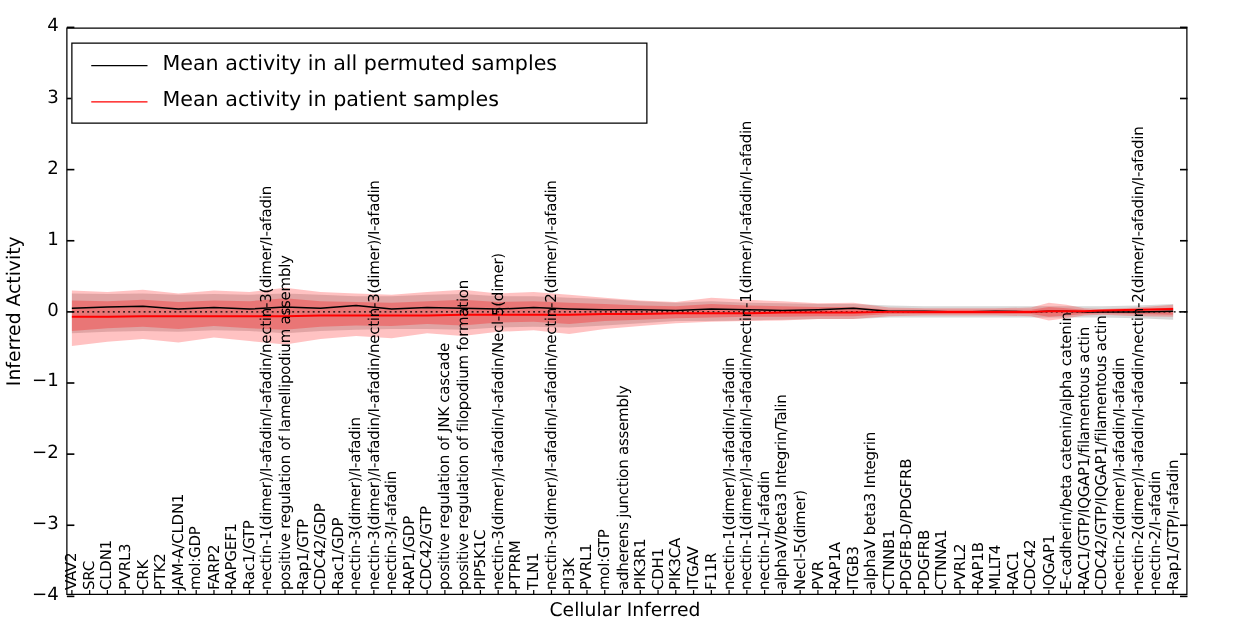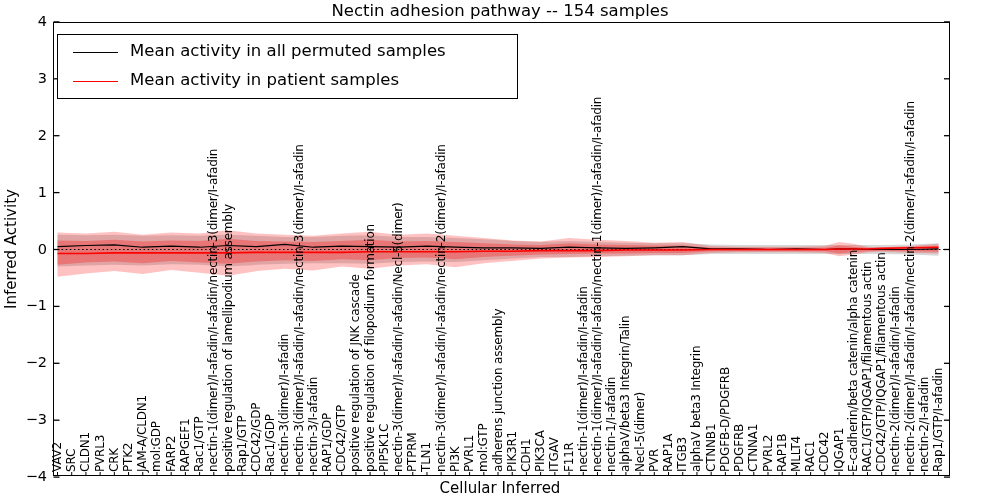--- a/index.html
+++ b/index.html
@@ -21,21 +21,20 @@
   .legend-row{position:absolute;left:0;width:100%;height:28px;}
   .legend-row.r0{top:4px;} .legend-row.r1{top:33px;}
   .legend-line{position:absolute;left:15px;top:13px;width:45px;height:0;border-top:1.6px solid #000;}
   .legend-text{position:absolute;left:72px;top:2px;font-size:16.5px;white-space:nowrap;}
 </style>
 </head>
 <body>
 
 <div class="figure">
 
-  <div class="title">Nectin adhesion pathway -- 154 samples</div>
 
   <div class="ylabel">Inferred Activity</div>
   <div class="xlabel">Cellular Inferred</div>
 
   <div class="axes-box"></div>
 
   <svg class="chart-svg" id="chartSvg" width="1000" height="500">
       <polygon points="57.5,234.706 85.92,235.275 114.34,234.706 142.76,235.844 171.18,235.275 199.60000000000002,235.844 228.02,234.706 256.44,235.844 284.86,236.982 313.28000000000003,236.982 341.70000000000005,235.844 370.12,235.275 398.54,236.982 426.96000000000004,236.982 455.38,238.12 483.8,239.258 512.22,240.965 540.6400000000001,242.103 569.0600000000001,240.965 597.48,242.103 625.9000000000001,242.672 654.32,243.241 682.74,243.241 711.1600000000001,244.379 739.58,244.948 768,244.948 796.4200000000001,244.948 824.84,244.948 839.0500000000001,244.948 853.26,244.948 867.47,244.948 881.6800000000001,244.948 910.1,244.379 938.5200000000001,243.241 938.5200000000001,255.759 910.1,254.621 881.6800000000001,254.052 867.47,254.052 853.26,254.052 839.0500000000001,254.052 824.84,254.052 796.4200000000001,254.052 768,254.052 739.58,254.052 711.1600000000001,254.052 682.74,255.19 654.32,255.19 625.9000000000001,255.759 597.48,256.328 569.0600000000001,256.897 540.6400000000001,256.897 512.22,258.604 483.8,260.311 455.38,262.018 426.96000000000004,261.449 398.54,262.018 370.12,263.725 341.70000000000005,263.156 313.28000000000003,263.156 284.86,263.725 256.44,264.863 228.02,266.57 199.60000000000002,264.863 171.18,264.294 142.76,265.432 114.34,264.863 85.92,265.432 57.5,266.57" fill="#999999" fill-opacity="0.38" stroke="none"></polygon>
       <polygon points="57.5,232.43 85.92,233.568 114.34,231.861 142.76,234.706 171.18,232.43 199.60000000000002,233.568 228.02,230.154 256.44,233.568 284.86,234.706 313.28000000000003,235.844 341.70000000000005,233.568 370.12,231.861 398.54,234.706 426.96000000000004,233.568 455.38,235.844 483.8,238.12 512.22,240.39600000000002 540.6400000000001,241.534 569.0600000000001,238.12 597.48,239.827 625.9000000000001,240.965 654.32,242.672 682.74,242.103 711.1600000000001,246.086 739.58,246.655 768,246.655 796.4200000000001,246.655 824.84,246.086 839.0500000000001,242.103 853.26,243.81 867.47,246.655 881.6800000000001,247.224 910.1,246.086 938.5200000000001,243.81 938.5200000000001,253.483 910.1,252.914 881.6800000000001,251.776 867.47,252.345 853.26,254.621 839.0500000000001,256.328 824.84,252.914 796.4200000000001,252.345 768,252.345 739.58,252.345 711.1600000000001,252.914 682.74,255.19 654.32,255.19 625.9000000000001,256.328 597.48,256.897 569.0600000000001,257.466 540.6400000000001,258.604 512.22,260.88 483.8,263.156 455.38,267.139 426.96000000000004,264.294 398.54,265.432 370.12,268.846 341.70000000000005,266.57 313.28000000000003,270.553 284.86,268.846 256.44,271.122 228.02,275.674 199.60000000000002,272.829 171.18,269.984 142.76,273.967 114.34,271.122 85.92,273.398 57.5,276.812" fill="#ff0000" fill-opacity="0.24" stroke="none"></polygon>
       <polygon points="57.5,240.39600000000002 85.92,240.965 114.34,239.827 142.76,241.534 171.18,240.39600000000002 199.60000000000002,240.965 228.02,238.689 256.44,240.965 284.86,241.534 313.28000000000003,242.103 341.70000000000005,240.965 370.12,239.827 398.54,241.534 426.96000000000004,240.965 455.38,242.103 483.8,243.241 512.22,244.379 540.6400000000001,244.948 569.0600000000001,243.241 597.48,244.379 625.9000000000001,244.948 654.32,245.517 682.74,245.517 711.1600000000001,247.793 739.58,247.793 768,247.793 796.4200000000001,247.793 824.84,247.793 839.0500000000001,245.517 853.26,246.655 867.47,247.793 881.6800000000001,248.362 910.1,247.793 938.5200000000001,246.086 938.5200000000001,251.776 910.1,251.207 881.6800000000001,250.638 867.47,251.207 853.26,252.345 839.0500000000001,253.483 824.84,251.207 796.4200000000001,251.207 768,251.207 739.58,251.207 711.1600000000001,251.207 682.74,252.914 654.32,252.914 625.9000000000001,253.483 597.48,253.483 569.0600000000001,254.052 540.6400000000001,254.621 512.22,255.759 483.8,256.897 455.38,259.173 426.96000000000004,257.466 398.54,258.035 370.12,260.311 341.70000000000005,259.173 313.28000000000003,260.88 284.86,260.311 256.44,261.449 228.02,263.725 199.60000000000002,262.587 171.18,260.88 142.76,263.156 114.34,261.449 85.92,262.587 57.5,264.863" fill="#ff0000" fill-opacity="0.28" stroke="none"></polygon>

